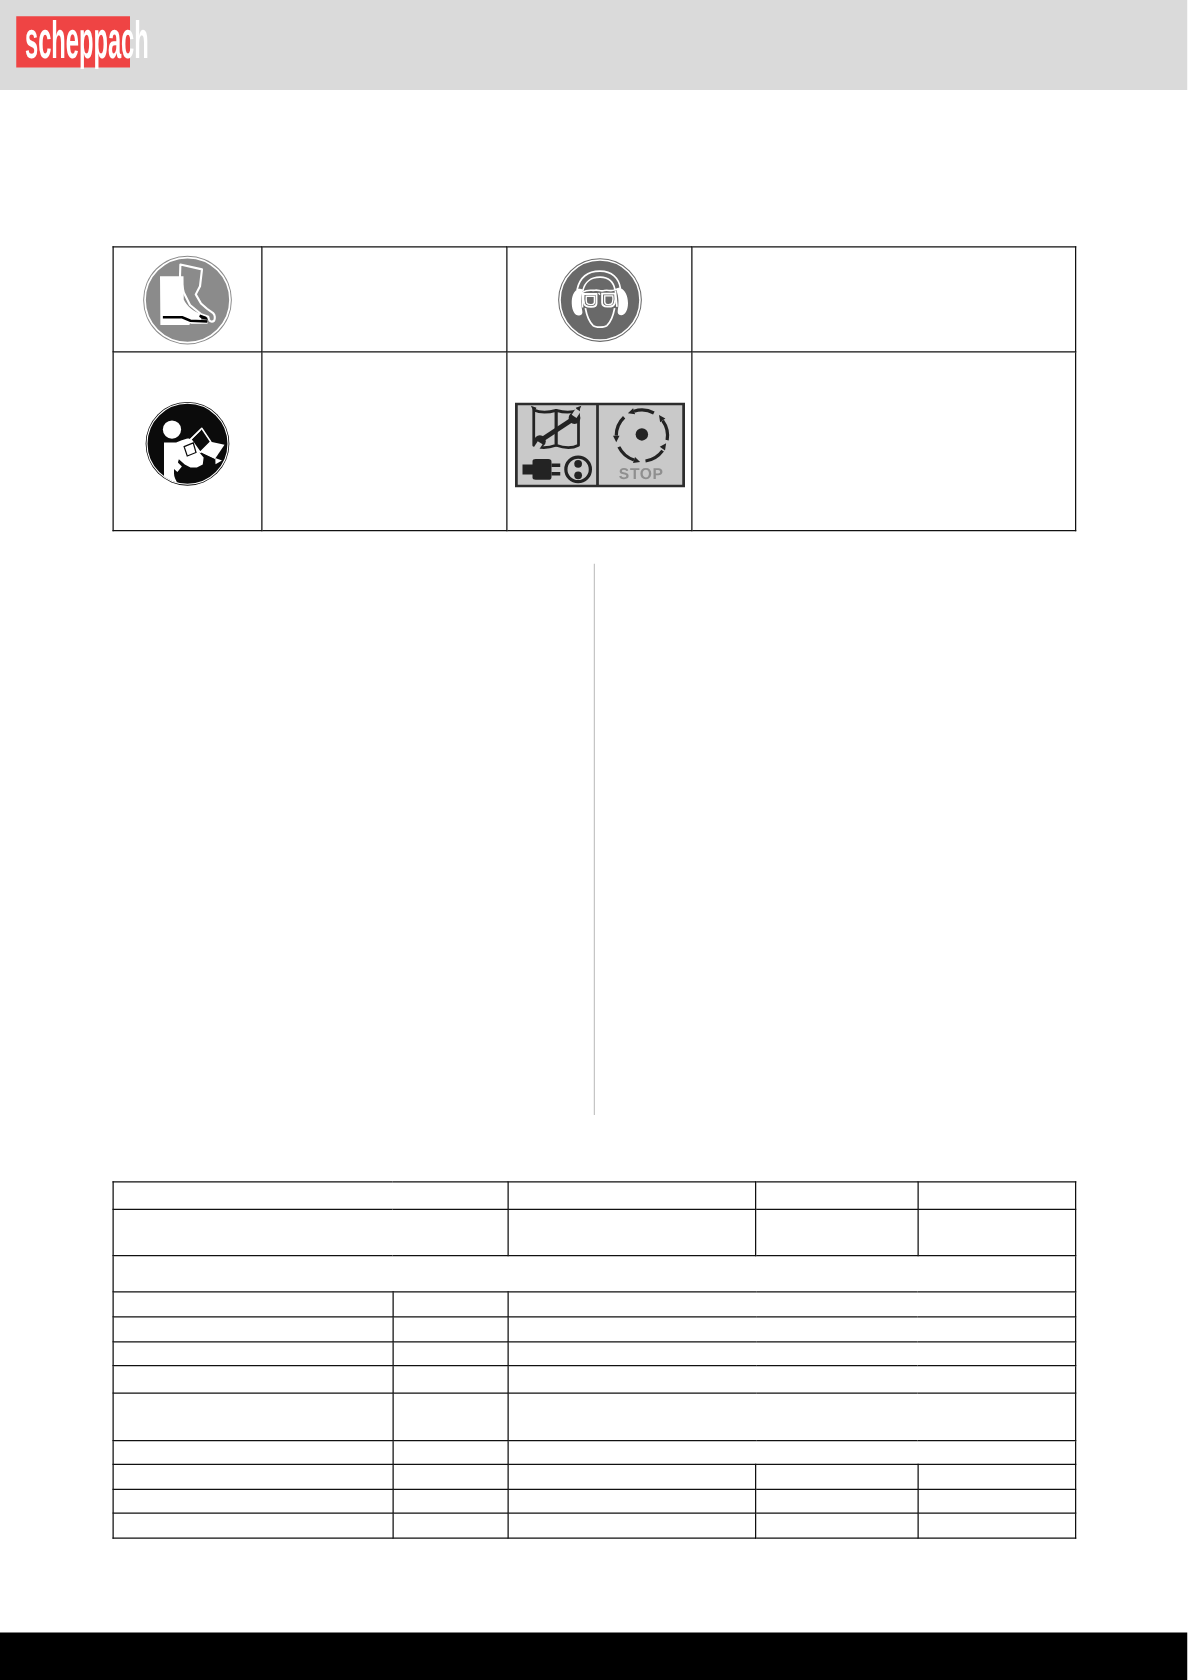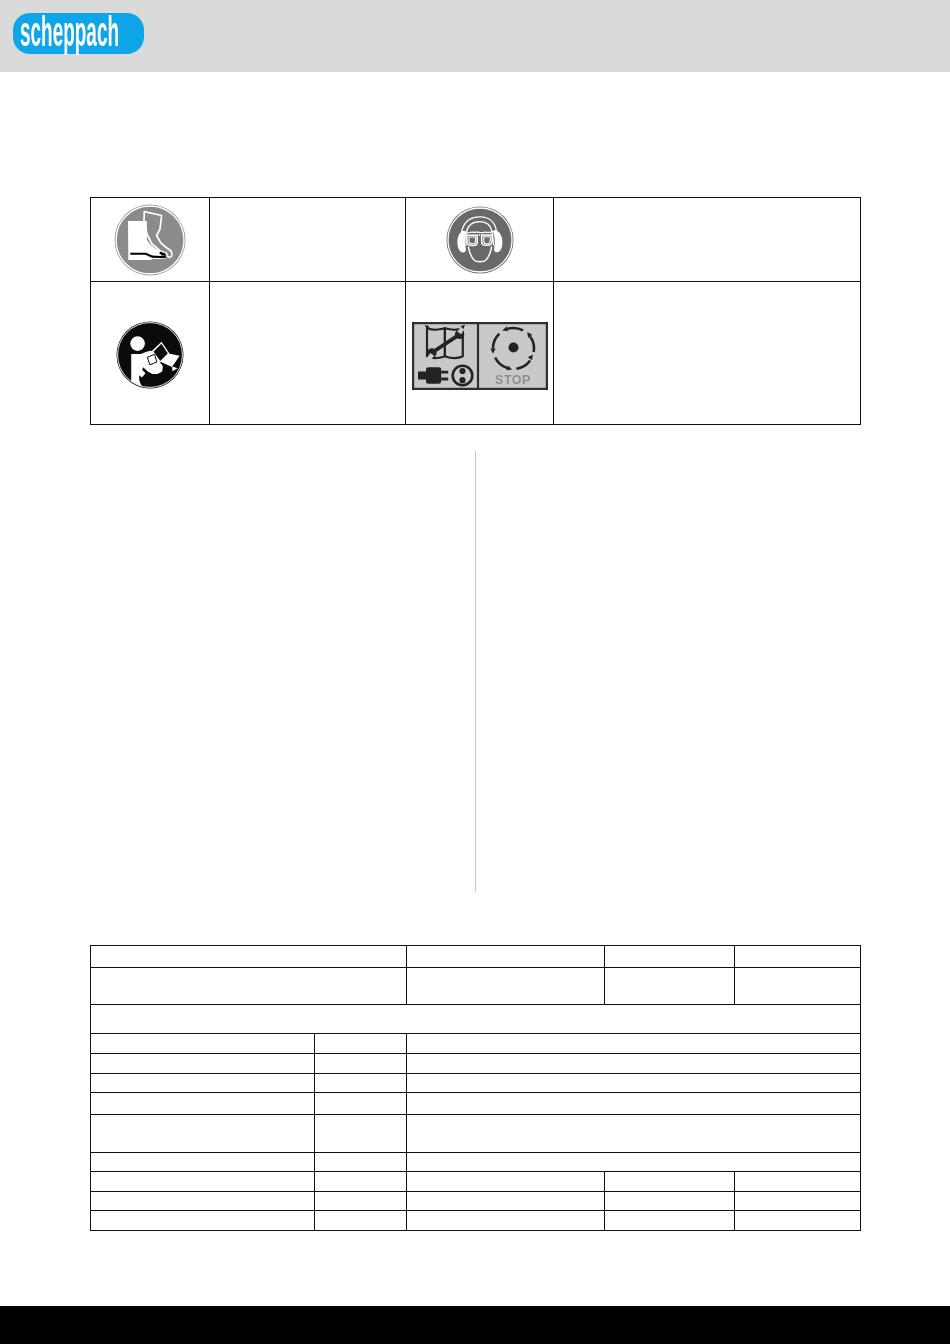--- a/index.html
+++ b/index.html
@@ -5,21 +5,21 @@
   html,body{margin:0;padding:0;}
   body{width:950px;height:1344px;position:relative;background:#ffffff;
        font-family:"Liberation Sans", sans-serif;overflow:hidden;}
   .abs{position:absolute;}
 </style>
 </head>
 <body>
 
 <div class="abs" style="left:0;top:0;width:950px;height:71.5px;background:#dadada;"></div>
 
-<div class="abs" style="left:13px;top:13px;width:131px;height:41px;background:#0ea5e9;overflow:visible;border-radius:17px;">
+<div class="abs" style="left:13px;top:13px;width:91px;height:41px;background:#ef4444;overflow:visible;">
   <svg width="113" height="52" viewBox="0 0 113 52" style="position:absolute;left:0;top:0;overflow:visible;">
     <text x="56.5" y="33" text-anchor="middle" fill="#fff" textLength="99" lengthAdjust="spacingAndGlyphs" style="font-family:'Liberation Sans',sans-serif;font-weight:bold;font-size:42px;">scheppach</text>
   </svg>
 </div>
 
 <div class="abs" style="left:90px;top:197px;">
 <table style="border-collapse:collapse;table-layout:fixed;">
   <colgroup>
         <col style="width:119px">
         <col style="width:196px">

